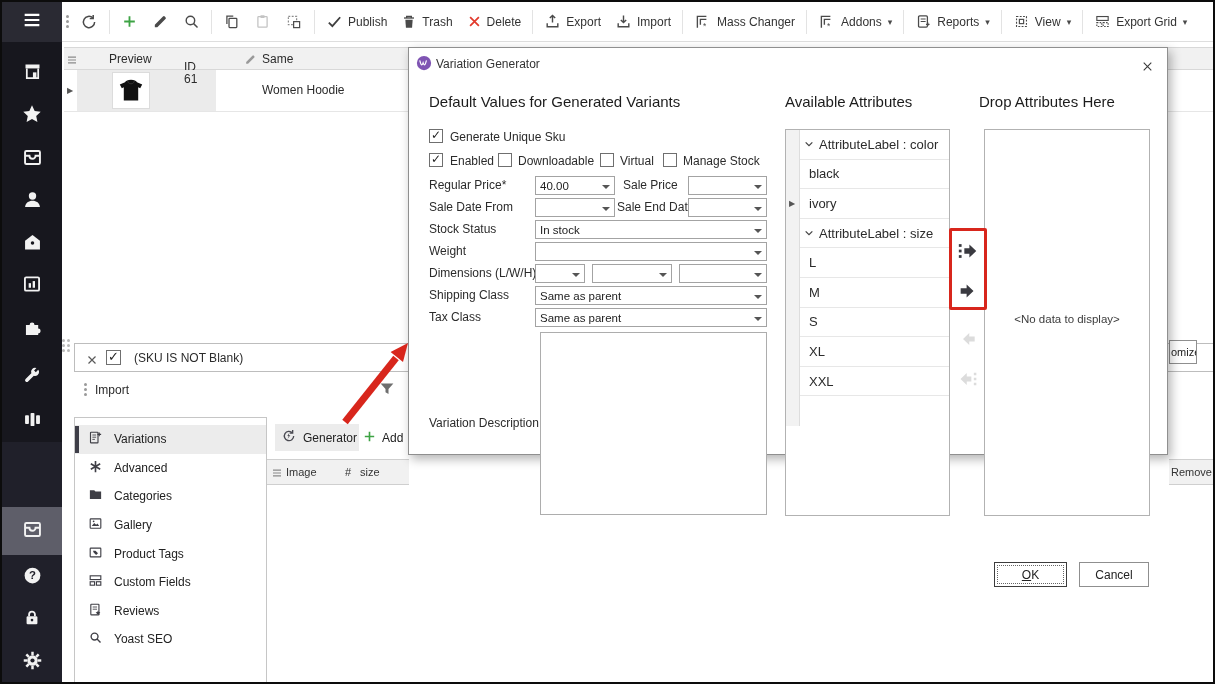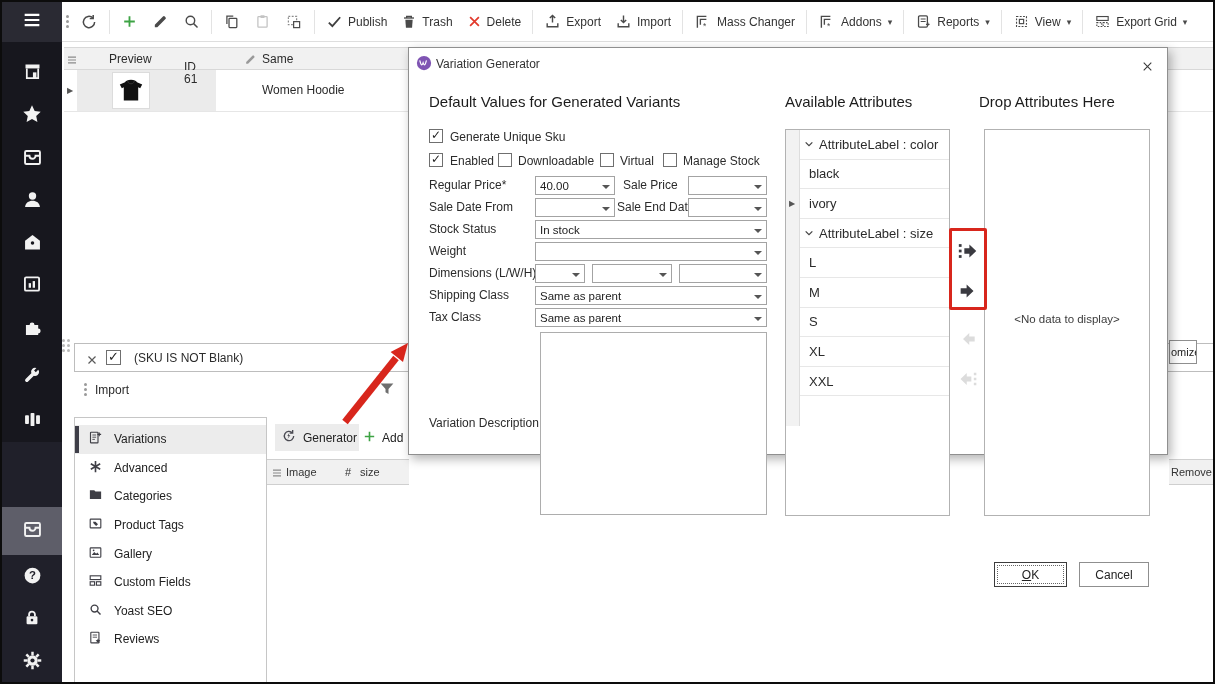--- a/index.html
+++ b/index.html
@@ -434,55 +434,55 @@
         <span>Advanced</span>
       </div>
     <div class="tab">
         <span><svg width="15" height="15" viewBox="0 0 24 24">
             <path d="M3 5h7l2 2h9v12H3z" fill="#3f3f46"></path>
           </svg></span>
         <span>Categories</span>
       </div>
     <div class="tab">
         <span><svg width="15" height="15" viewBox="0 0 24 24">
-            <rect x="3.5" y="5" width="17" height="14" rx="1" fill="none" stroke="#3f3f46" stroke-width="1.8"></rect>
-            <path d="M8 9h4l4 4-3 3-4-4z" fill="#3f3f46"></path>
-          </svg></span>
-        <span>Product Tags</span>
-      </div>
-    <div class="tab">
-        <span><svg width="15" height="15" viewBox="0 0 24 24">
             <rect x="3.5" y="4.5" width="17" height="15" rx="1" fill="none" stroke="#3f3f46" stroke-width="1.8"></rect>
             <path d="M6 16l4-5 3 3 2-2 3 4z" fill="#3f3f46"></path>
             <circle cx="9" cy="8.5" r="1.4" fill="#3f3f46"></circle>
           </svg></span>
         <span>Gallery</span>
       </div>
     <div class="tab">
         <span><svg width="15" height="15" viewBox="0 0 24 24">
+            <rect x="3.5" y="5" width="17" height="14" rx="1" fill="none" stroke="#3f3f46" stroke-width="1.8"></rect>
+            <path d="M8 9h4l4 4-3 3-4-4z" fill="#3f3f46"></path>
+          </svg></span>
+        <span>Product Tags</span>
+      </div>
+    <div class="tab">
+        <span><svg width="15" height="15" viewBox="0 0 24 24">
             <rect x="3.5" y="4.5" width="17" height="6" fill="none" stroke="#3f3f46" stroke-width="1.8"></rect>
             <rect x="3.5" y="14" width="7" height="5.5" fill="none" stroke="#3f3f46" stroke-width="1.8"></rect>
             <rect x="13.5" y="14" width="7" height="5.5" fill="none" stroke="#3f3f46" stroke-width="1.8"></rect>
           </svg></span>
         <span>Custom Fields</span>
       </div>
     <div class="tab">
         <span><svg width="15" height="15" viewBox="0 0 24 24">
-            <circle cx="10.5" cy="10.5" r="5.5" fill="none" stroke="#3f3f46" stroke-width="2.2"></circle>
-            <path d="M14.5 14.5L20 20" stroke="#3f3f46" stroke-width="2.2"></path>
-          </svg></span>
-        <span>Yoast SEO</span>
-      </div>
-    <div class="tab">
-        <span><svg width="15" height="15" viewBox="0 0 24 24">
             <rect x="4.5" y="3.5" width="13" height="17" rx="1" fill="none" stroke="#3f3f46" stroke-width="1.8"></rect>
             <path d="M7.5 8h7M7.5 11.5h7" stroke="#3f3f46" stroke-width="1.4"></path>
             <path d="M16 13.5l1.2 2.4 2.6.3-1.9 1.8.5 2.5-2.4-1.2-2.4 1.2.5-2.5-1.9-1.8 2.6-.3z" fill="#3f3f46"></path>
           </svg></span>
         <span>Reviews</span>
+      </div>
+    <div class="tab">
+        <span><svg width="15" height="15" viewBox="0 0 24 24">
+            <circle cx="10.5" cy="10.5" r="5.5" fill="none" stroke="#3f3f46" stroke-width="2.2"></circle>
+            <path d="M14.5 14.5L20 20" stroke="#3f3f46" stroke-width="2.2"></path>
+          </svg></span>
+        <span>Yoast SEO</span>
       </div>
   </div>
 
   <div id="gen-btn">
     <span><svg width="16" height="16" viewBox="0 0 24 24">
           <path d="M19 12a7 7 0 1 1-2-4.9" fill="none" stroke="#4a4a52" stroke-width="2"></path>
           <path d="M17.5 3v4.5H13" fill="none" stroke="#4a4a52" stroke-width="2"></path>
           <path d="M12 8l-2.5 4h2L10 16l4-5h-2.2z" fill="#4a4a52"></path>
         </svg></span>
     <span>Generator</span>

